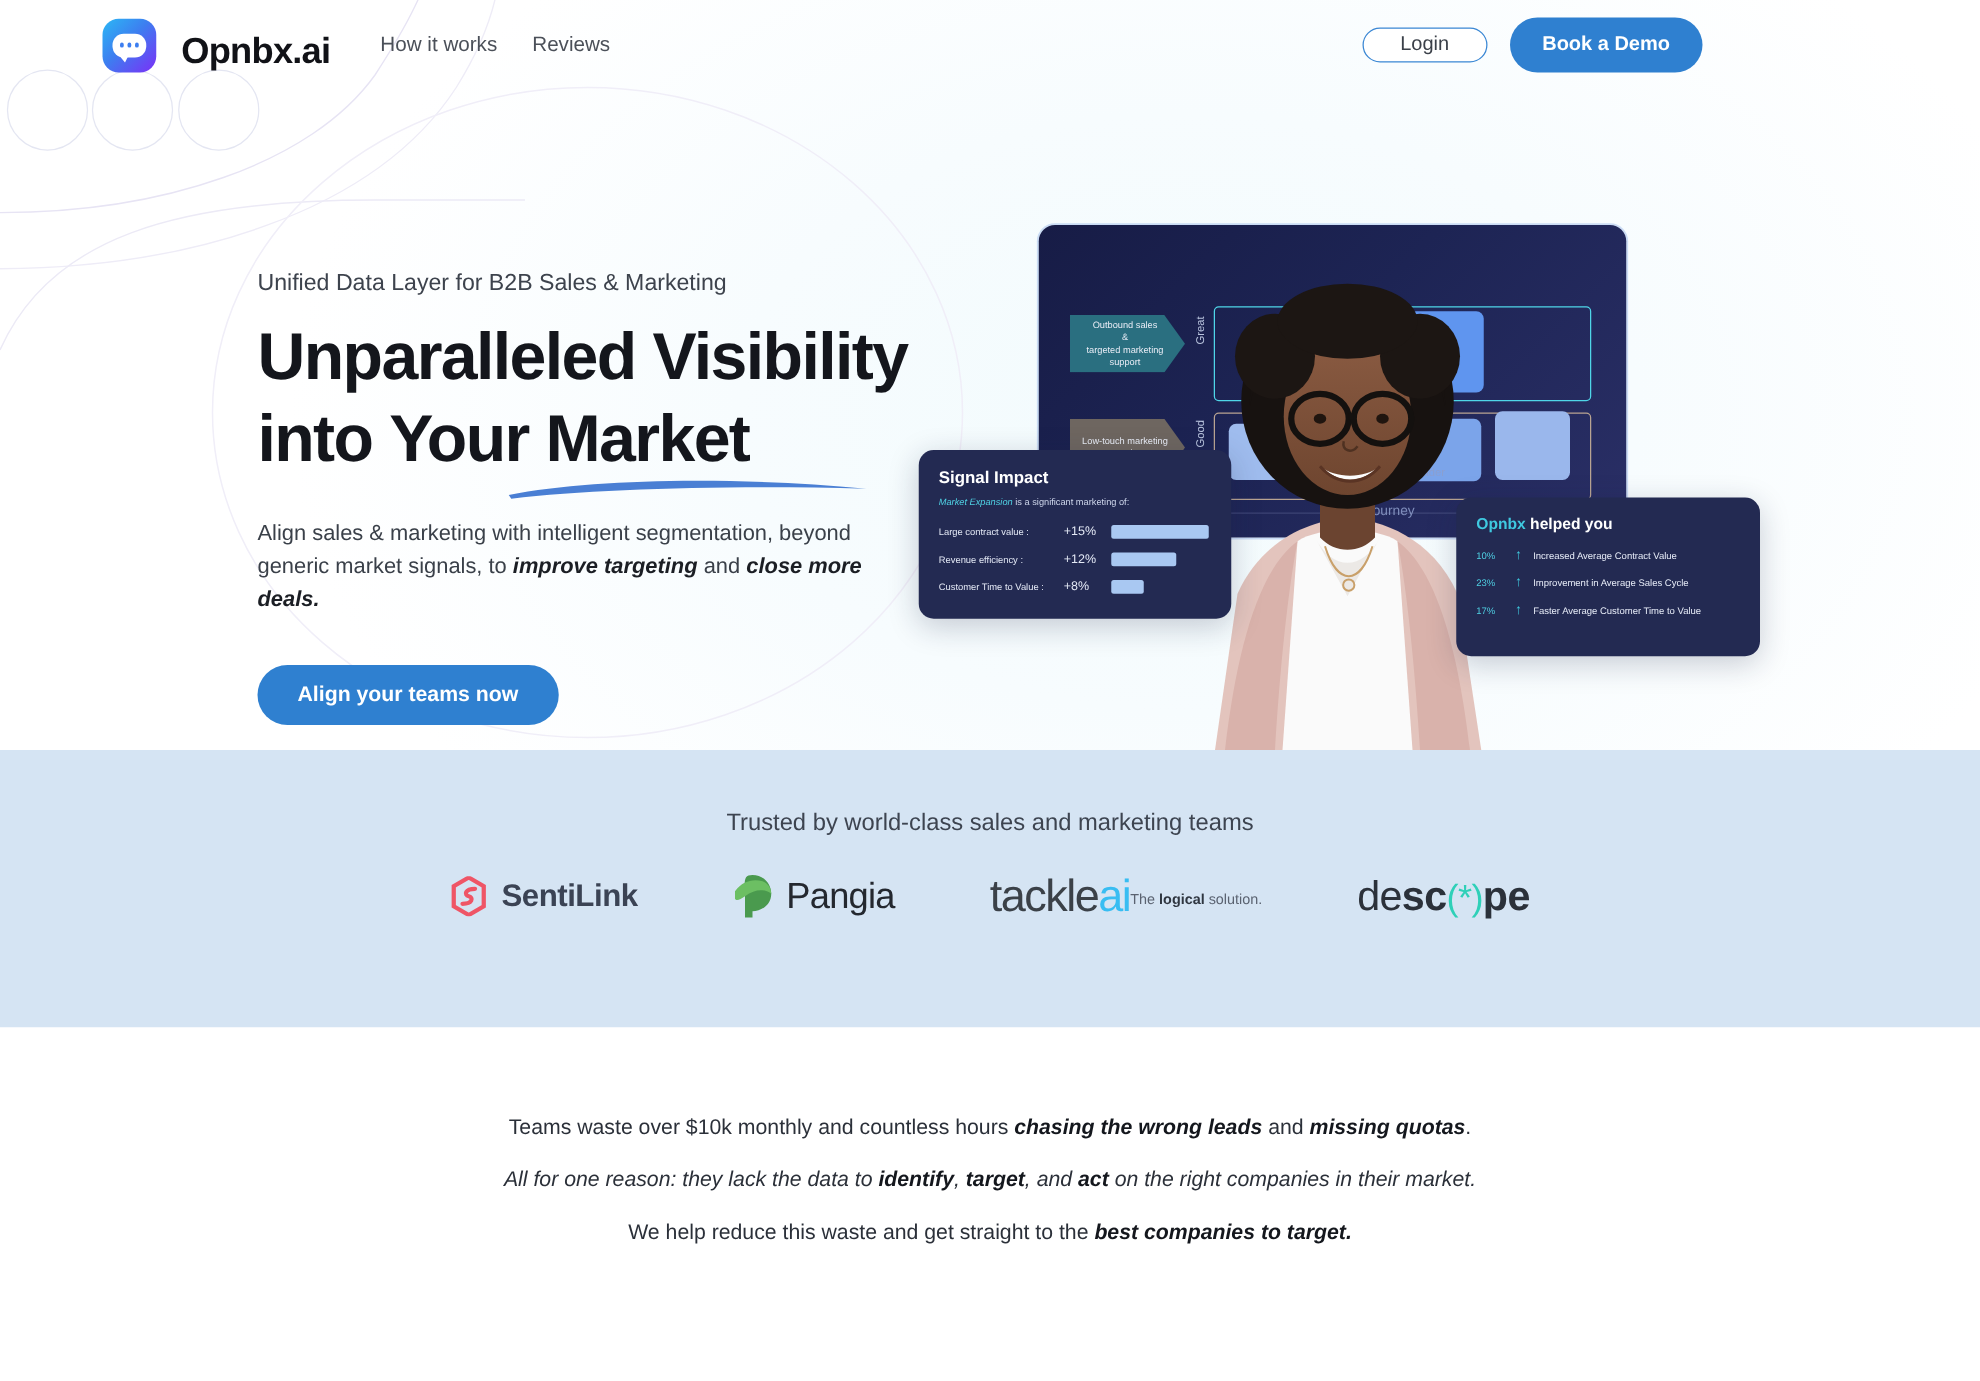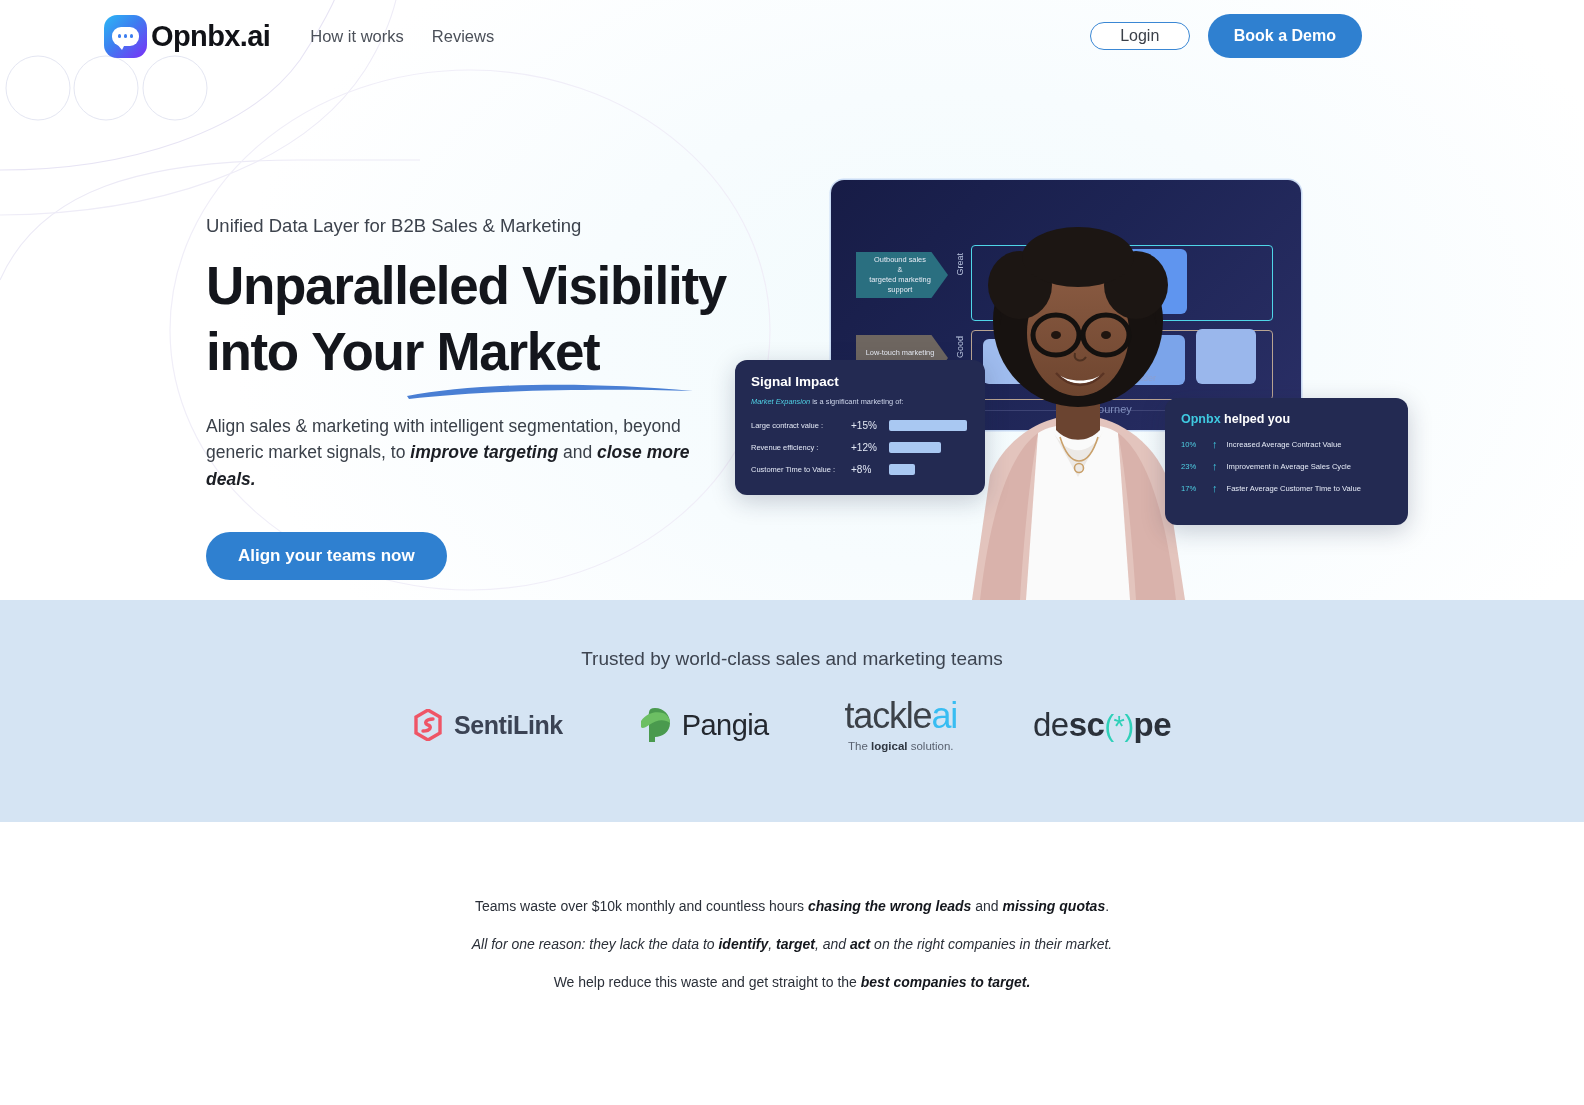--- a/index.html
+++ b/index.html
@@ -21,21 +21,21 @@
   }
   .hero-deco { position: absolute; inset: 0; pointer-events: none; }
 
   
   .nav {
     position: absolute; top: 0; left: 0;
     width: 1584px; height: 72px;
     display: flex; align-items: center;
     z-index: 40;
   }
-  .brand { display: flex; align-items: center; gap: 4px; margin-left: 104px; }
+  .brand { display: flex; align-items: flex-end; gap: 20px; margin-left: 82px; }
   .logo-mark {
     width: 43px; height: 43px; border-radius: 13px;
     background: linear-gradient(135deg, #2bb8f5 0%, #3d7ef0 45%, #7b2ff7 100%);
     display: flex; align-items: center; justify-content: center;
     position: relative;
   }
   .logo-bubble {
     width: 27px; height: 19px; background: #fff; border-radius: 9px;
     display: flex; align-items: center; justify-content: center; gap: 2.5px;
     position: relative;
@@ -173,38 +173,38 @@
     display: flex; flex-direction: column; align-items: center;
   }
   .trusted-title { margin-top: 48px; font-size: 19px; color: #3d4450; }
   .logos { margin-top: 28px; display: flex; align-items: center; gap: 76px; }
   .logo-item { display: flex; align-items: center; gap: 11px; }
 
   .senti-mark { width: 30px; height: 32px; }
   .senti-text { font-size: 25px; font-weight: 700; color: #3b4354; letter-spacing: -0.4px; }
   .pangia-mark { width: 32px; height: 36px; }
   .pangia-text { font-size: 29px; font-weight: 400; color: #24282f; letter-spacing: -0.6px; }
-  .tackle { display: flex; flex-direction: column; align-items: center; }
+  .tackle { display: flex; flex-direction: row; align-items: center; }
   .tackle-main { font-size: 36px; font-weight: 400; color: #3b4148; letter-spacing: -1.2px; line-height: 1; }
   .tackle-main span { color: #38bdf2; }
   .tackle-tag { font-size: 11.5px; color: #5a6270; margin-top: 6px; }
   .tackle-tag b { color: #2f3640; }
   .descope { font-size: 33px; color: #2b313a; letter-spacing: -0.5px; display: flex; align-items: baseline; }
   .descope .l { font-weight: 300; }
   .descope .b { font-weight: 700; }
   .descope .ast { color: #2fd0b8; font-weight: 500; font-size: 29px; }
 
   
   .problem {
     position: absolute; top: 822px; left: 0; width: 1584px; height: 283px;
     background: #fff; display: flex; flex-direction: column;
     align-items: center; justify-content: center; gap: 22px;
     padding-bottom: 40px;
   }
-  .p-line { font-size: 14px; color: #2b3039; text-align: center; }
+  .p-line { font-size: 17px; color: #2b3039; text-align: center; }
   .p-line b { font-weight: 700; font-style: italic; color: #14171d; }
   .p-line.ital { font-style: italic; }
 </style>
 </head>
 <body>
 
 <div class="hero">
 
   <svg class="hero-deco" viewBox="0 0 1584 600">
     <circle cx="38" cy="88" r="32" fill="none" stroke="#e4e6f2" stroke-width="1"></circle>

